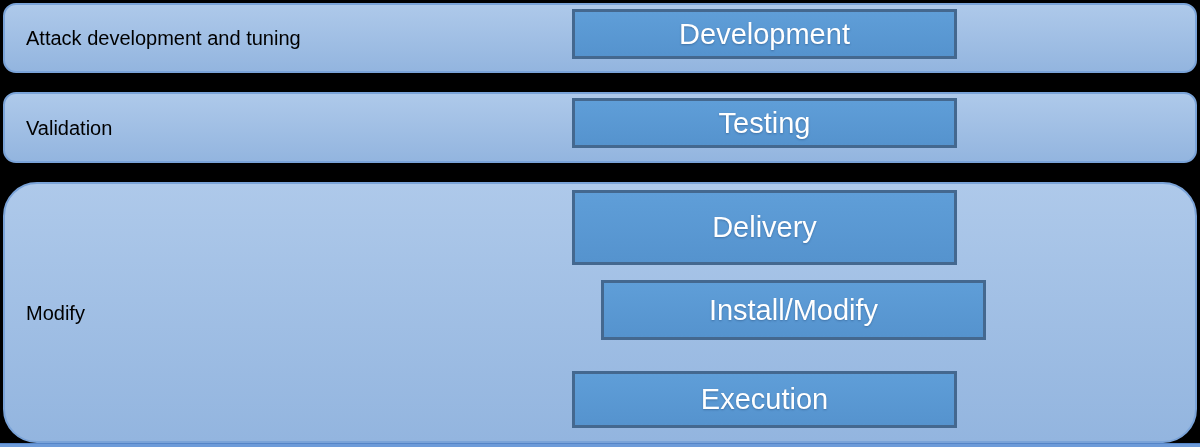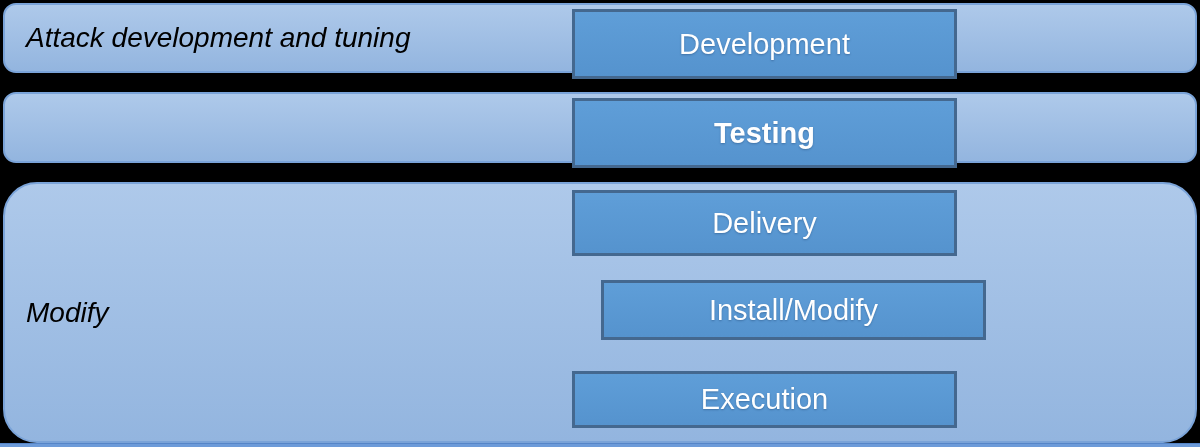--- a/index.html
+++ b/index.html
@@ -28,47 +28,46 @@
   }
   .row-1 { top: 3px;  height: 70px; }
   .row-2 { top: 92px; height: 71px; }
   .row-3 { top: 182px; height: 261px; border-radius: 34px; }
 
   .row-label {
     position: absolute;
     left: 21px;
     top: 50%;
     transform: translateY(-50%);
-    font-size: 28px;
+    font-size: 20px;
     color: var(--label_text, #000000);
     white-space: nowrap;
-    font-style: italic;
   }
 
   .stage {
     position: absolute;
     left: 567px;
     width: 385px;
-    height: 70px;
+    height: 50px;
     box-sizing: border-box;
     background: linear-gradient(to bottom,
       var(--stage_fill_top, #5f9ed8),
       var(--stage_fill_bottom, #5593ce));
     border: 3px solid var(--stage_border, #44688f);
     display: flex;
     align-items: center;
     justify-content: center;
     color: var(--stage_text, #ffffff);
     font-size: 29px;
     text-shadow: 0 1px 2px rgba(20, 50, 90, 0.35);
     white-space: nowrap;
   }
   .row-1 .stage-0 { top: 4px; }
-  .row-2 .stage-0 { top: 4px; font-weight: bold; }
-  .row-3 .stage-0 { top: 6px;  height: 66px; }
+  .row-2 .stage-0 { top: 4px; }
+  .row-3 .stage-0 { top: 6px;  height: 75px; }
   .row-3 .stage-1 { top: 96px; height: 60px; margin-left: 29px; }
   .row-3 .stage-2 { top: 187px; height: 57px; }
 
   .bottom-strip {
     position: absolute;
     left: 0;
     top: 443px;
     width: 1200px;
     height: 4px;
     background: var(--bottom_strip, #6d9bd9);
@@ -79,20 +78,21 @@
 <body>
 
 <div class="canvas">
 
   <div class="row row-1">
     <div class="row-label">Attack development and tuning</div>
     <div class="stage stage-0">Development</div>
   </div>
 
   <div class="row row-2">
+    <div class="row-label">Validation</div>
     <div class="stage stage-0">Testing</div>
   </div>
 
   <div class="row row-3">
     <div class="row-label">Modify</div>
     <div class="stage stage-0">Delivery</div>
     <div class="stage stage-1">Install/Modify</div>
     <div class="stage stage-2">Execution</div>
   </div>
 

